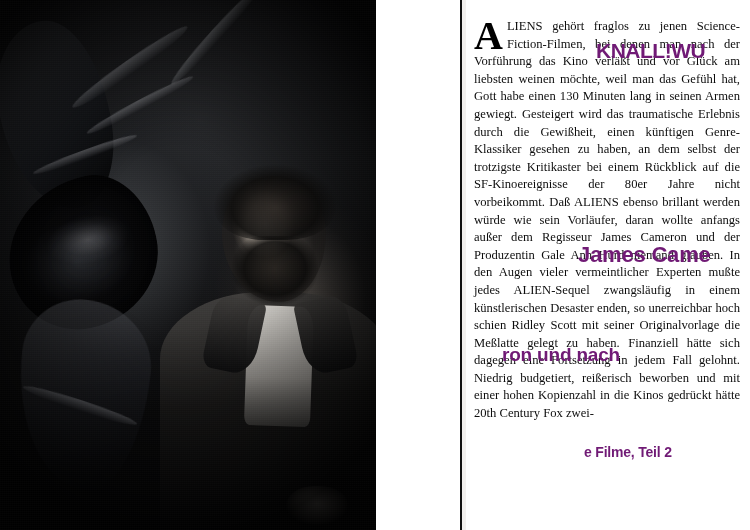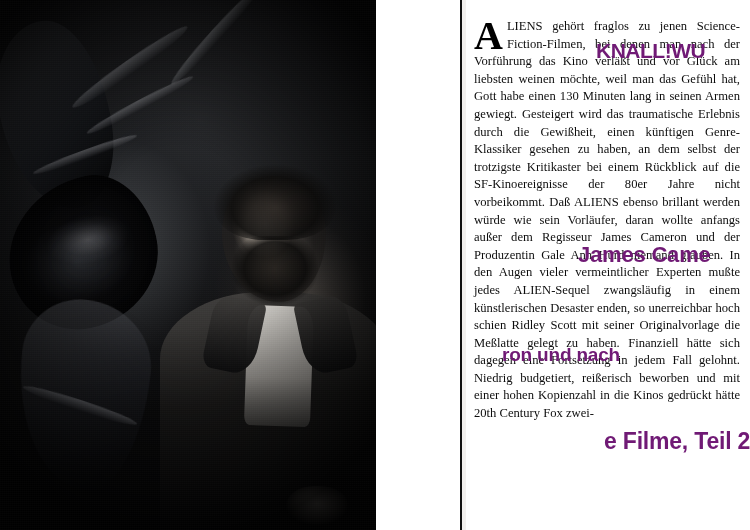--- a/index.html
+++ b/index.html
@@ -220,21 +220,21 @@
     font-family: "Liberation Sans", sans-serif;
     font-weight: 700;
     color: #701a75;
     white-space: nowrap;
     line-height: 1;
   }
   .hl-a { left: 130px; top: 40px;  font-size: 21px; letter-spacing: -0.5px; }
   .hl-b { left: 130px; top: 145px; font-size: 21px; letter-spacing: -0.5px; }
   .hl-c { left: 112px; top: 244px; font-size: 22px; letter-spacing: -0.2px; }
   .hl-d { left: 36px;  top: 345px; font-size: 19px; letter-spacing: -0.2px; }
-  .hl-e { left: 118px; top: 430px; font-size: 23px; letter-spacing: -0.2px; margin-left: 20px; }
+  .hl-e { left: 118px; top: 445px; font-size: 14px; letter-spacing: -0.2px; }
 </style>
 </head>
 <body>
 
 <div id="page">
 
   <div class="photo">
     <div class="photo-inner">
       <div class="alien-arm"></div>
       <div class="alien-spike sp1"></div>

